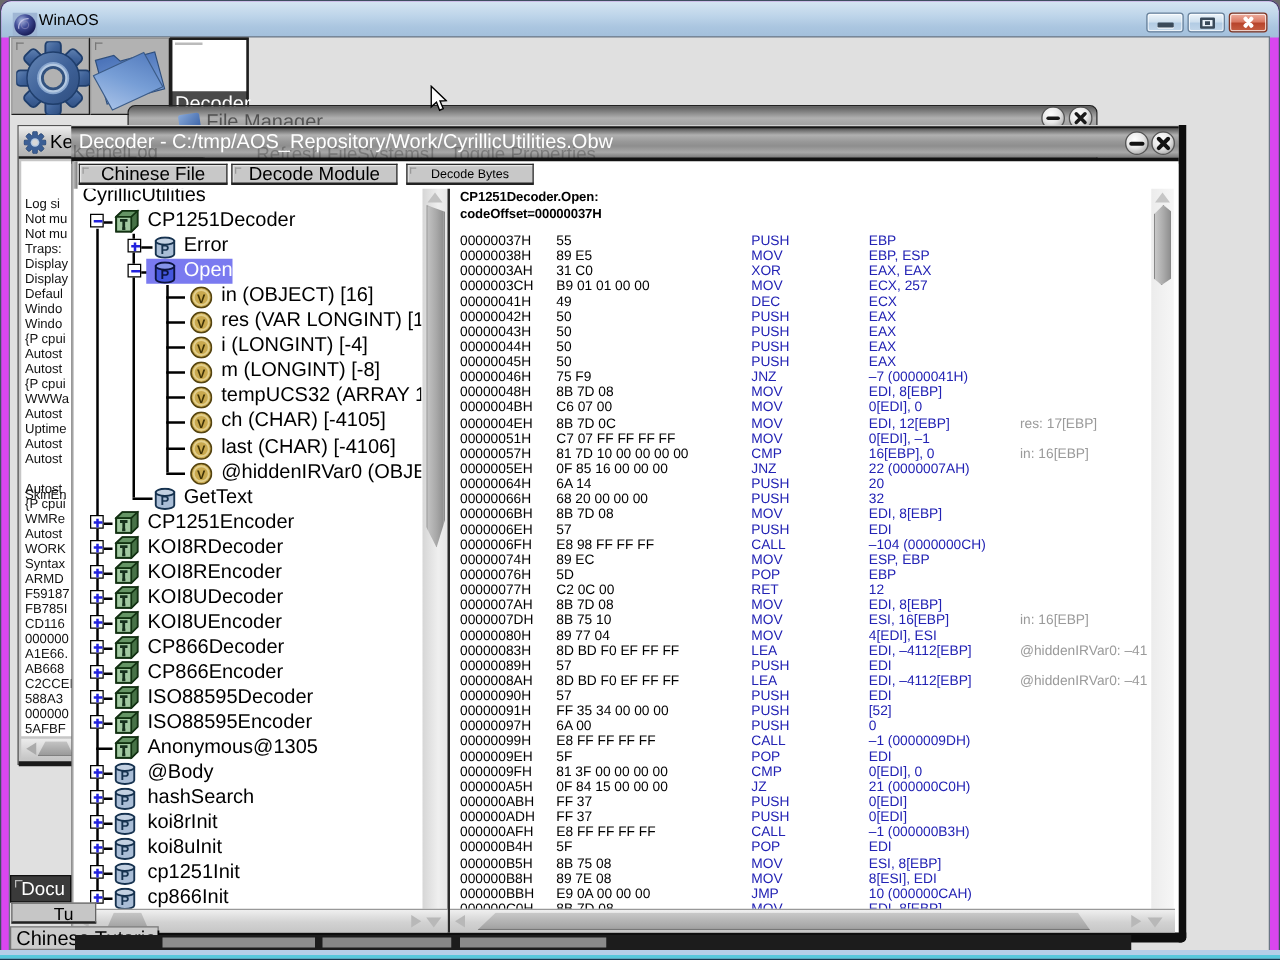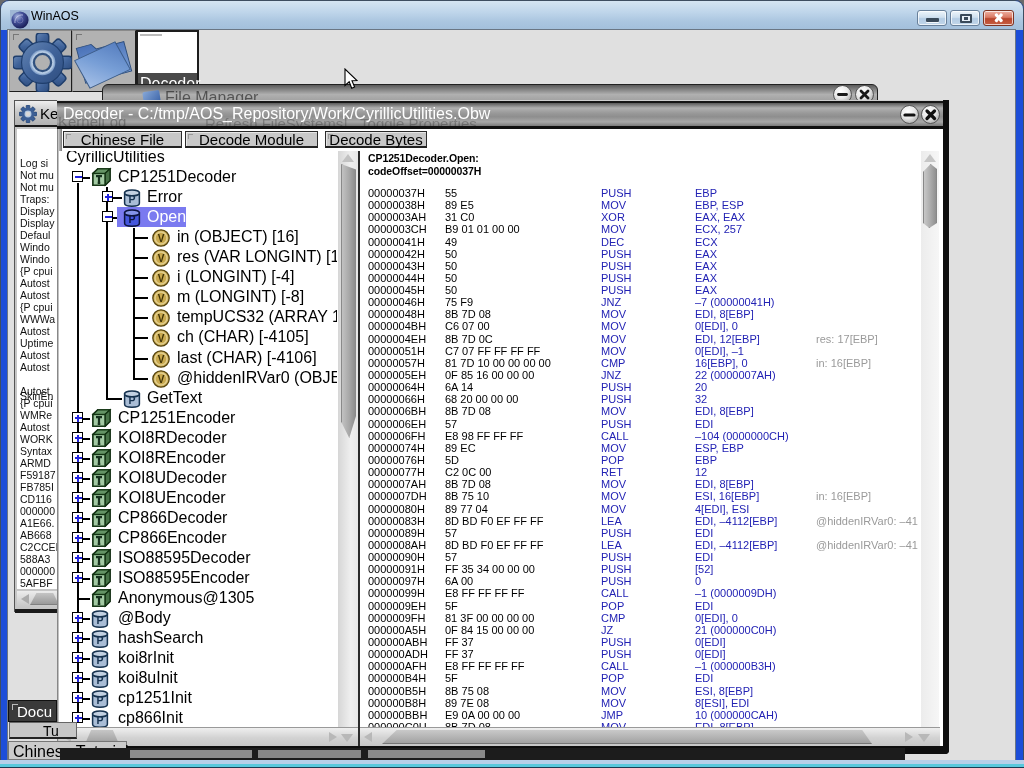--- a/index.html
+++ b/index.html
@@ -1,16 +1,16 @@
 <!DOCTYPE html>
 <html><head><meta charset="utf-8"><style>
 *{margin:0;padding:0;box-sizing:border-box}
 html,body{width:1024px;height:768px;overflow:hidden;background:#6a6a6a;font-family:"Liberation Sans",sans-serif}
 .abs{position:absolute}
-#scr{position:relative;width:1024px;height:768px;background:#1d4ed8;border-radius:9px 9px 0 0;overflow:hidden;box-shadow:inset 0 0 0 1px #3e4e60}
+#scr{position:relative;width:1024px;height:768px;background:#d946ef;border-radius:9px 9px 0 0;overflow:hidden;box-shadow:inset 0 0 0 1px #3e4e60}
 #ttl{position:absolute;left:1px;top:1px;width:1022px;height:29px;border-radius:8px 8px 0 0;background:linear-gradient(180deg,#d5e5f2 0%,#bed5ea 40%,#abc6e0 70%,#a2bfdb 100%)}
 #desk{position:absolute;left:8px;top:30px;width:1007px;height:730px;background:#e0e0e0;box-shadow:0 0 0 1px #6a7684}
 .wbtn{position:absolute;top:10px;height:16px;border-radius:3px;border:1px solid #68809a;box-shadow:inset 0 0 0 1px rgba(255,255,255,.7)}
 .tbtn{position:absolute;background:#b2b2b2;border-right:1px solid #1d1d1d;border-bottom:1px solid #1d1d1d;border-top:1px solid #8a8a8a;border-left:1px solid #999}
 .notch{position:absolute;left:3px;top:3px;width:6px;height:6px;border-left:1px solid #777;border-top:1px solid #777}
 .mtl{background:linear-gradient(180deg,#5a5a5a 0%,#b0b0b0 22%,#989898 45%,#8e8e8e 60%,#a8a8a8 82%,#7a7a7a 100%)}
 .circ{position:absolute;width:19px;height:19px;border-radius:50%;background:radial-gradient(circle at 40% 32%,#ffffff 0%,#e8e8e8 45%,#b0b0b0 80%,#909090 100%);border:1px solid #555;color:#111;text-align:center;font-weight:bold}
 .trow{position:absolute;height:18px;line-height:18px;font-size:16px;color:#000;white-space:pre}
 .tbox{position:absolute;width:11px;height:11px;background:#fff;border:1.5px solid #000}
 .tbox i{position:absolute;background:#2222dd}
@@ -205,21 +205,21 @@
       <div class="abs" style="left:6px;top:31px;width:119px;height:17px;background:#c8c8c8;border:1px solid #2a2a2a;border-bottom:2px solid #222;box-shadow:inset 1px 1px 0 #e6e6e6">
         <div class="notch" style="border-color:#999;width:5px;height:5px;left:2px;top:2px"></div>
         <div class="abs" style="left:0;top:0;width:117px;text-align:center;font-size:15px;line-height:15px;color:#000">Chinese File</div>
       </div>
       <div class="abs" style="left:128px;top:31px;width:133px;height:17px;background:#c8c8c8;border:1px solid #2a2a2a;border-bottom:2px solid #222;box-shadow:inset 1px 1px 0 #e6e6e6">
         <div class="notch" style="border-color:#999;width:5px;height:5px;left:2px;top:2px"></div>
         <div class="abs" style="left:0;top:0;width:131px;text-align:center;font-size:15px;line-height:15px;color:#000">Decode Module</div>
       </div>
       <div class="abs" style="left:268px;top:31px;width:102px;height:17px;background:#c8c8c8;border:1px solid #2a2a2a;border-bottom:2px solid #222;box-shadow:inset 1px 1px 0 #e6e6e6">
         <div class="notch" style="border-color:#999;width:5px;height:5px;left:2px;top:2px"></div>
-        <div class="abs" style="left:0;top:0;width:100px;text-align:center;font-size:15px;line-height:15px;color:#000">Decode Bytes</div>
+        <div class="abs" style="left:0;top:0;width:100px;text-align:center;font-size:10px;line-height:15px;color:#000">Decode Bytes</div>
       </div>
       <div class="abs" style="left:2px;top:51px;width:278px;height:576px;overflow:hidden;background:#fff">
         <div class="tline" style="left:18px;top:32px;width:1.5px;height:535px"></div>
         <div class="tline" style="left:47px;top:36px;width:1.5px;height:211px"></div>
         <div class="tline" style="left:74px;top:77px;width:1.5px;height:150px"></div>
         <div class="trow" style="left:7px;top:-3px;color:#000">CyrillicUtilities</div>
         <div class="tline" style="left:24px;top:26px;width:7px;height:1.5px"></div>
         <div class="tbox" style="left:13px;top:20px">
           <i class="hl" style="left:1.5px;top:4px;width:7px;height:2px"></i>
         </div>

